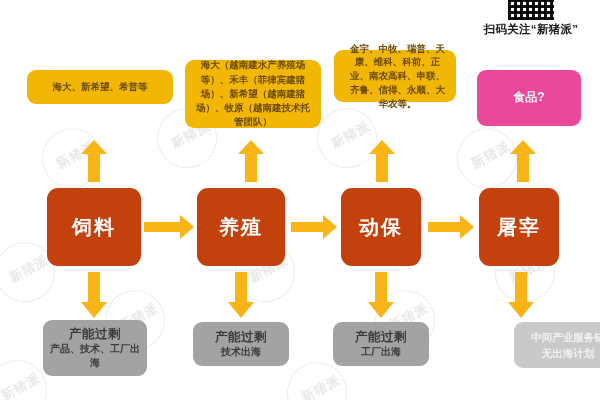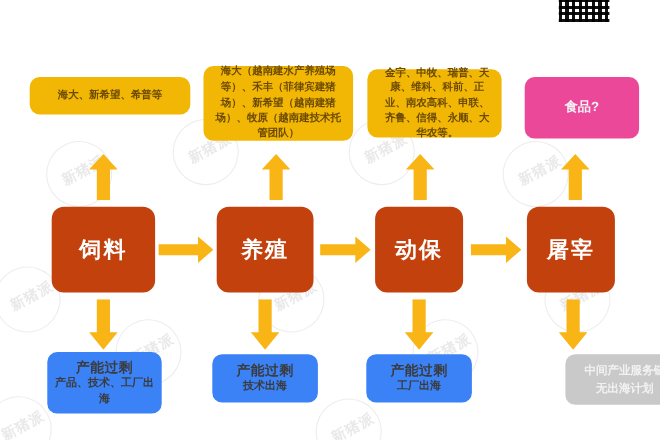--- a/index.html
+++ b/index.html
@@ -117,21 +117,21 @@
   .stage-box {
     background: #c2410c;
     border-radius: 11px;
     color: #ffffff;
     font-size: 20px;
     font-weight: bold;
     letter-spacing: 2px;
   }
 
   .bottom-box {
-    background: #3b82f6;
+    background: #a3a3a3;
     border-radius: 9px;
     padding: 5px 6px;
   }
   .bottom-box .bl-title {
     font-size: 12.5px;
     font-weight: bold;
     color: #3b3b3b;
     line-height: 1.35;
     letter-spacing: 0.5px;
   }
@@ -171,27 +171,28 @@
   <div class="wm" style="left:508px; top:262px; transform:rotate(-28deg);"><span class="ring"></span><span>新猪派</span></div>
   <div class="wm" style="left:55px; top:148px; transform:rotate(-28deg);"><span class="ring"></span><span>新猪派</span></div>
   <div class="wm" style="left:170px; top:128px; transform:rotate(-28deg);"><span class="ring"></span><span>新猪派</span></div>
   <div class="wm" style="left:330px; top:128px; transform:rotate(-28deg);"><span class="ring"></span><span>新猪派</span></div>
   <div class="wm" style="left:470px; top:148px; transform:rotate(-28deg);"><span class="ring"></span><span>新猪派</span></div>
   <div class="wm" style="left:0px; top:380px; transform:rotate(-28deg);"><span class="ring"></span><span>新猪派</span></div>
   <div class="wm" style="left:300px; top:382px; transform:rotate(-28deg);"><span class="ring"></span><span>新猪派</span></div>
 
   <div class="qr-wrap">
     <div class="qr-code"></div>
+    <div class="qr-caption">扫码关注“新猪派”</div>
   </div>
 
   <div class="box top-box" style="left:27px; top:70px; width:146px; height:34px;">海大、新希望、希普等</div>
 
   <div class="box top-box" style="left:185px; top:60px; width:136px; height:68px; line-height:1.5;">海大（越南建水产养殖场等）、禾丰（菲律宾建猪场）、新希望（越南建猪场）、牧原（越南建技术托管团队）</div>
 
-  <div class="box top-box" style="left:334px; top:63px; width:122px; height:62px;padding-left:12px;">金宇、中牧、瑞普、天康、维科、科前、正业、南农高科、申联、齐鲁、信得、永顺、大华农等。</div>
+  <div class="box top-box" style="left:334px; top:50px; width:122px; height:52px;padding-left:12px;">金宇、中牧、瑞普、天康、维科、科前、正业、南农高科、申联、齐鲁、信得、永顺、大华农等。</div>
 
   <div class="box top-box gray" style="left:477px; top:70px; width:104px; height:56px;">食品?</div>
 
   <div class="arrow arrow-up" style="left:81px; top:140px;">
     <svg width="26" height="42" viewBox="0 0 26 42">
         <polygon points="13,0 26,14 19,14 19,42 7,42 7,14 0,14"></polygon>
       </svg>
   </div>
   <div class="arrow arrow-up" style="left:238px; top:140px;">
     <svg width="26" height="42" viewBox="0 0 26 42">

